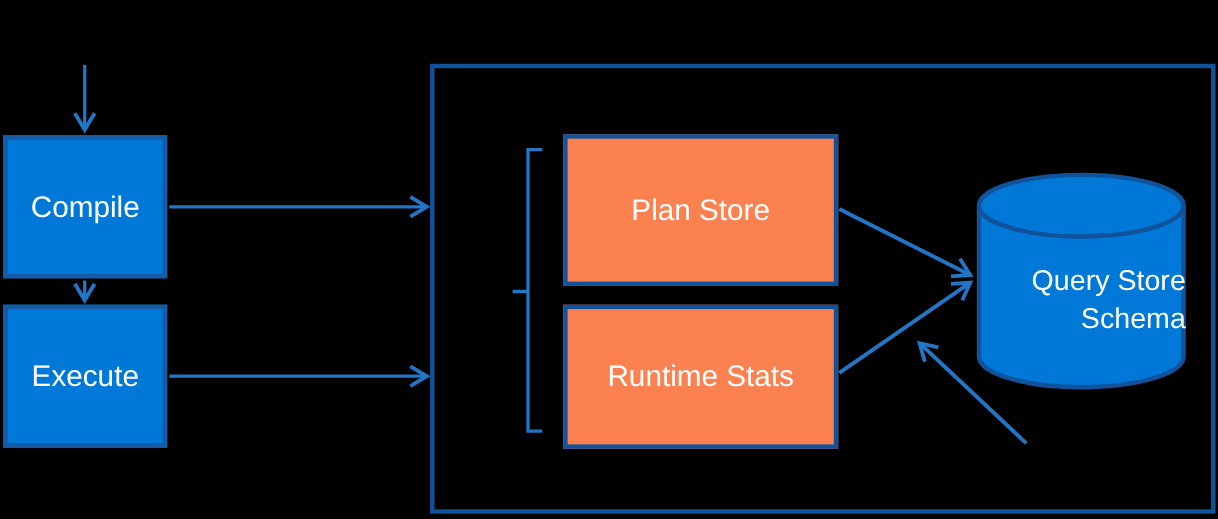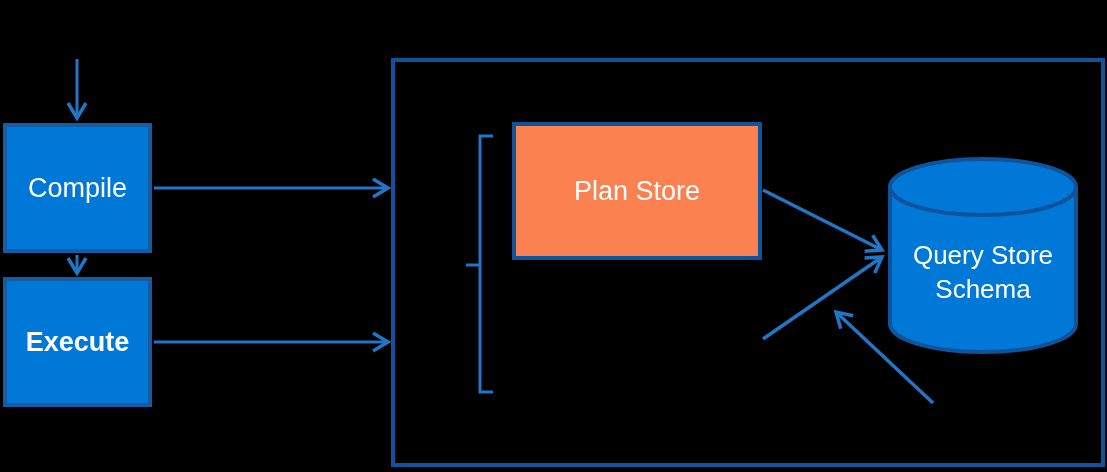--- a/index.html
+++ b/index.html
@@ -34,40 +34,40 @@
   }
   .process {
     background: #0078D7;
     border: 4px solid #155CA5;
   }
   .store {
     background: #FC8150;
     border: 4px solid #11539B;
   }
   #compile  { left: 3px;   top: 123px; width: 149px; height: 130px; justify-content: center; }
-  #execute  { left: 3px;   top: 277px; width: 149px; height: 130px; font-weight: bold; }
+  #execute  { left: 3px;   top: 277px; width: 149px; height: 130px; }
   #planstore    { left: 512px; top: 122px; width: 250px; height: 138px; }
   #runtimestats { left: 512px; top: 277px; width: 250px; height: 131px; }
   .container-box {
     position: absolute;
     left: 391px; top: 58px;
     width: 714px; height: 409px;
     border: 4px solid #11539B;
     box-sizing: border-box;
     background: transparent;
     z-index: 1;
   }
   .schema-label {
     position: absolute;
     left: 888px; top: 238px;
     width: 190px;
     color: #FFFFFF;
     font-size: 26px;
     line-height: 34px;
-    text-align: center;
+    text-align: right;
     z-index: 3;
   }
   svg.connectors { z-index: 2; }
 </style>
 </head>
 <body>
 
 <div class="canvas">
 
   <div class="container-box"></div>
@@ -106,16 +106,19 @@
   </div>
 
   <div id="execute" class="node process">
     <span>Execute</span>
   </div>
 
   <div id="planstore" class="node store">
     <span>Plan Store</span>
   </div>
 
+  <div id="runtimestats" class="node store">
+    <span>Runtime Stats</span>
+  </div>
 
   <div class="schema-label">Query Store Schema</div>
 
 </div>
 
 </body></html>

